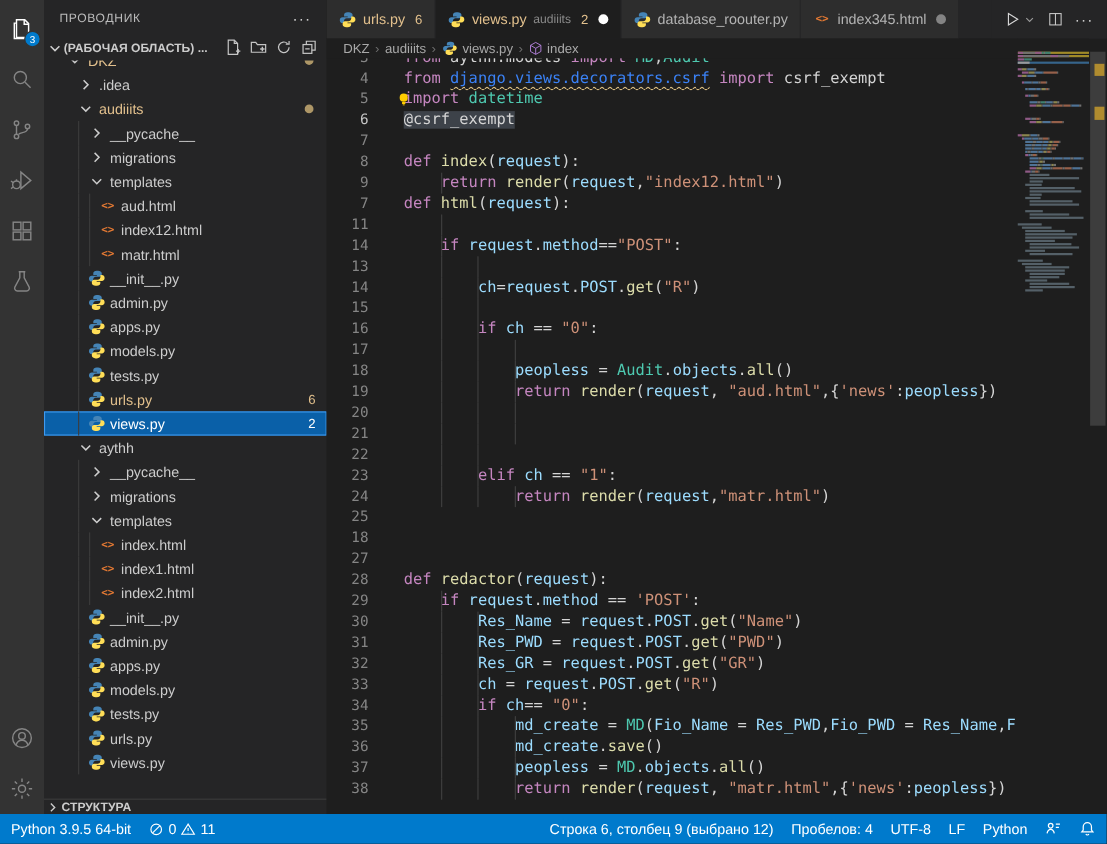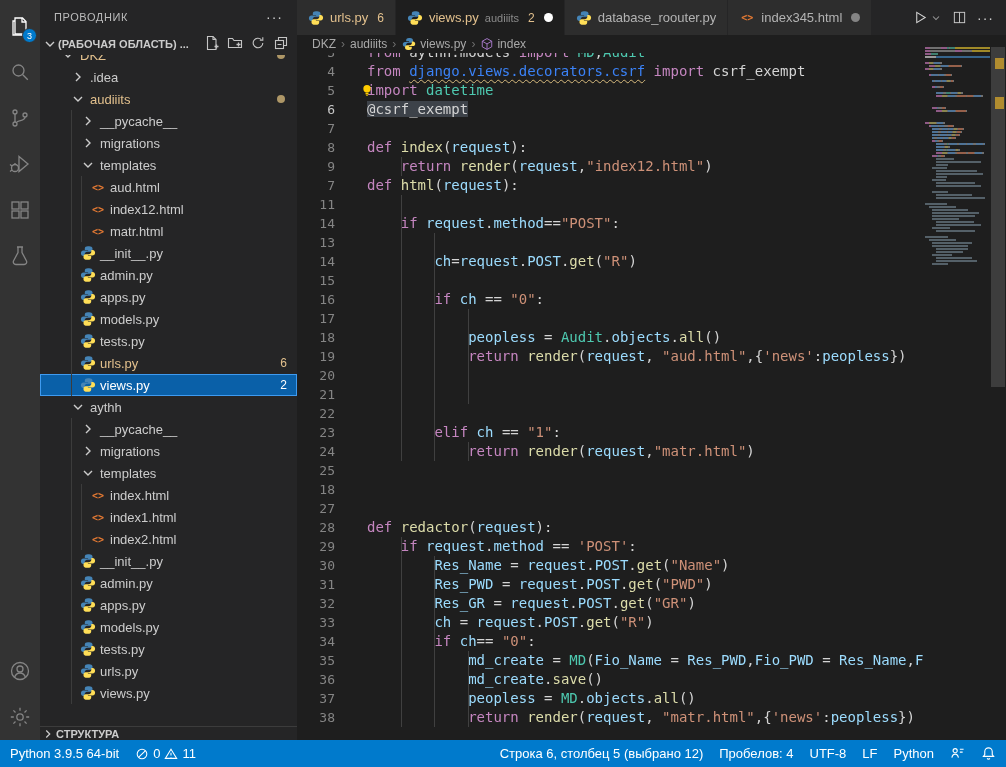--- a/index.html
+++ b/index.html
@@ -634,21 +634,21 @@
         <path d="M4.3 11.7l7.4-7.4"></path>
       </svg>
     <span>0</span>
     <svg viewBox="0 0 16 16" width="14" height="14">
         <path d="M8 2.5L14.5 13h-13z"></path>
         <path d="M8 6.5v3.2M8 11.4v.6"></path>
       </svg>
     <span>11</span>
   </div>
   <div class="st-right">
-    <span class="st-item">Строка 6, столбец 5 (выбрано 12)</span>
+    <span class="st-item">Строка 6, столбец 9 (выбрано 12)</span>
     <span class="st-item">Пробелов: 4</span>
     <span class="st-item">UTF-8</span>
     <span class="st-item">LF</span>
     <span class="st-item">Python</span>
     <span class="st-item">
       <svg viewBox="0 0 16 16" width="15" height="15">
           <circle cx="5.5" cy="5" r="2.2"></circle>
           <path d="M2 12.5c.5-2.6 1.9-3.9 3.5-3.9s3 1.3 3.5 3.9"></path>
           <path d="M10.5 3.5h4M10.5 6.5h3"></path>
         </svg>

